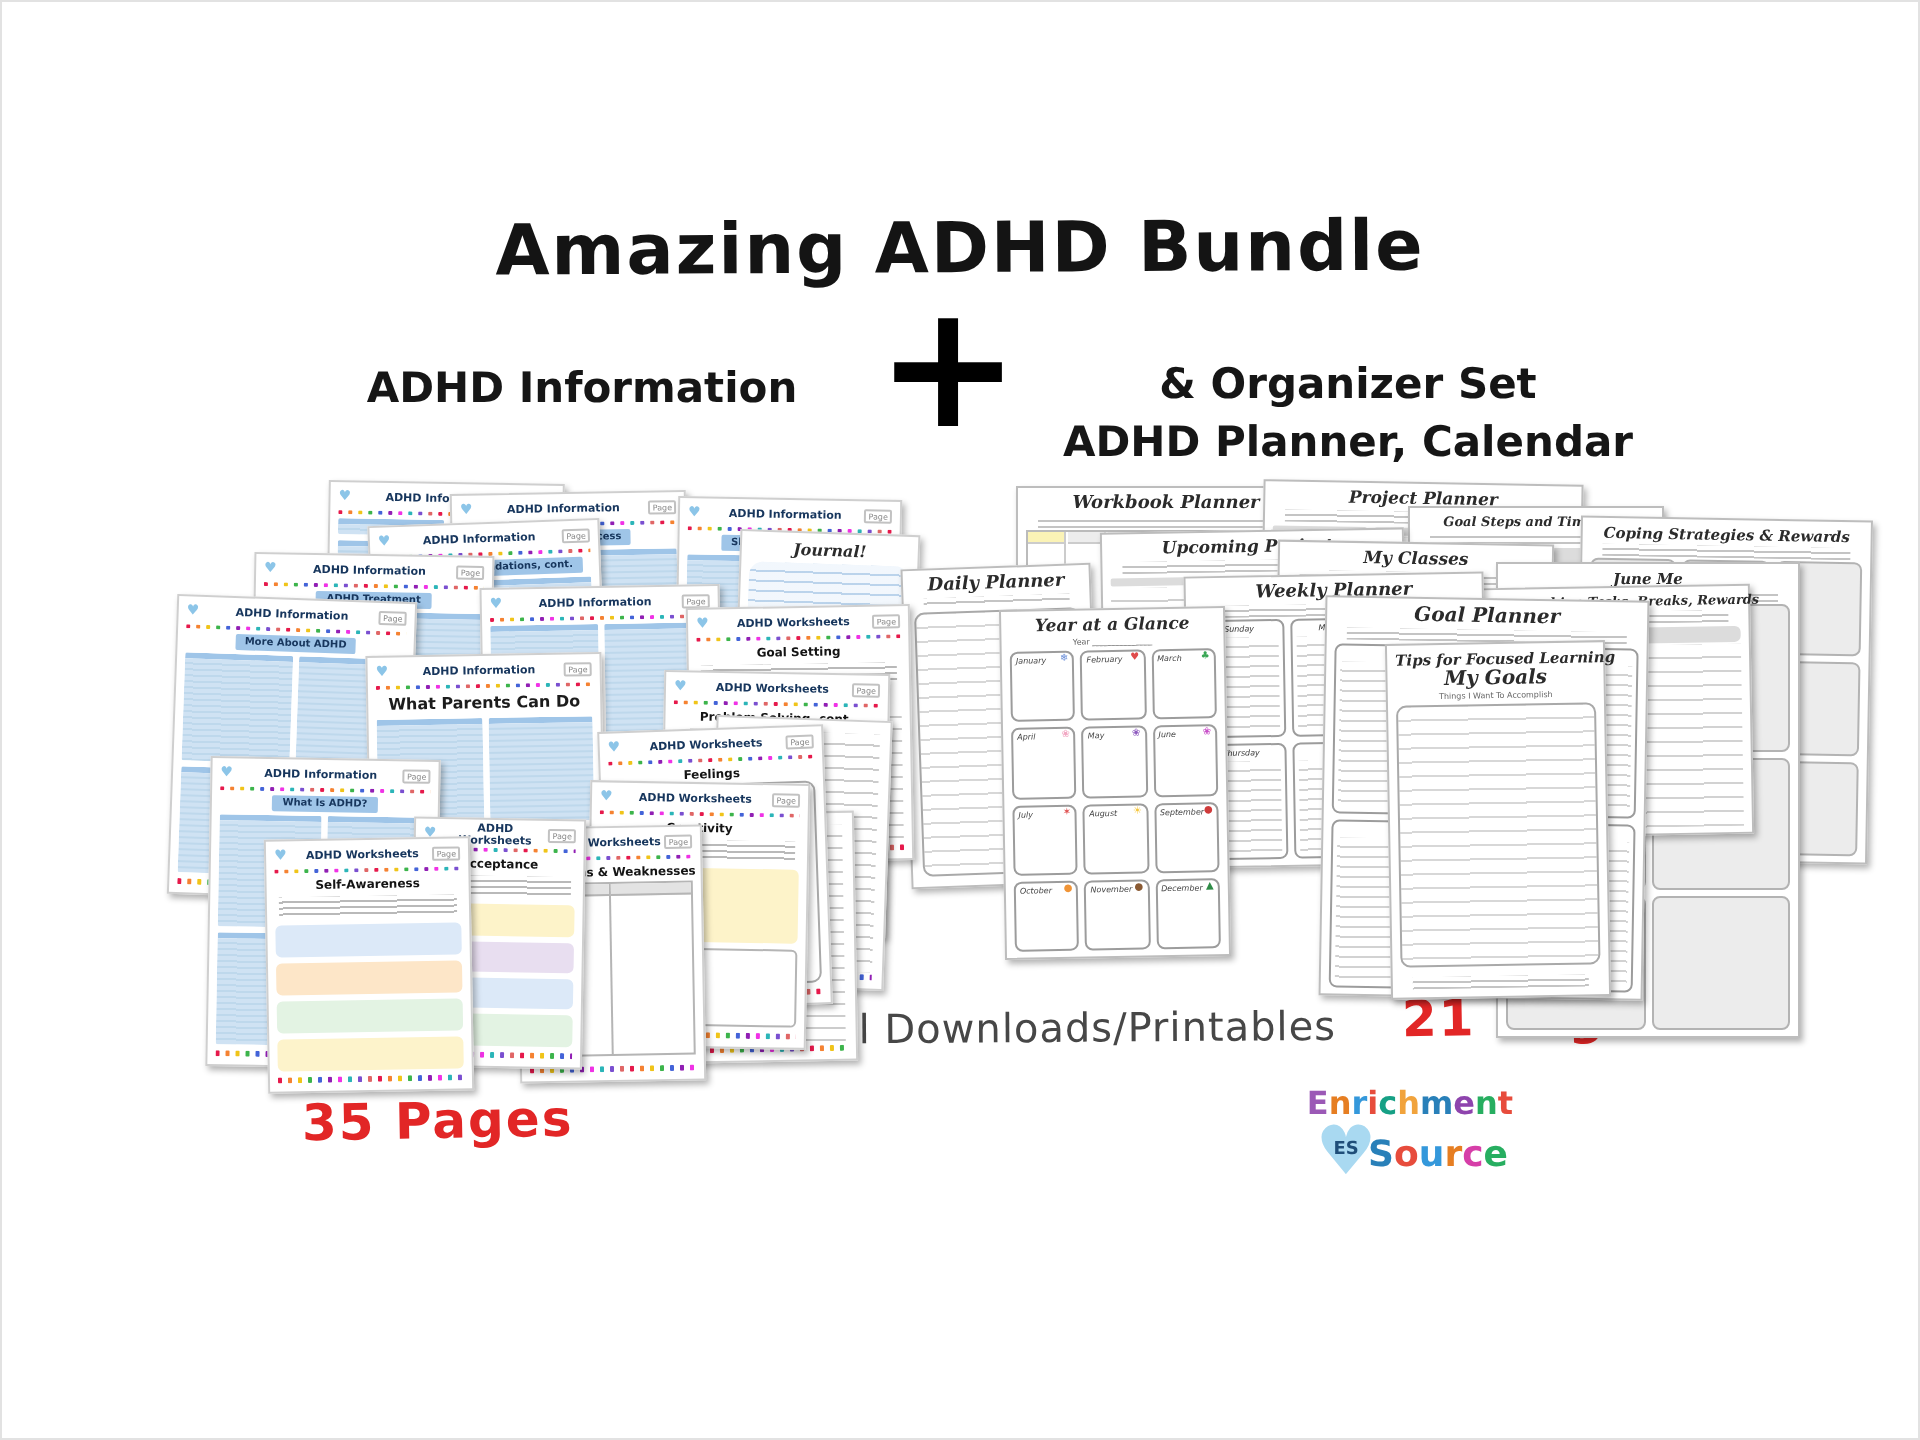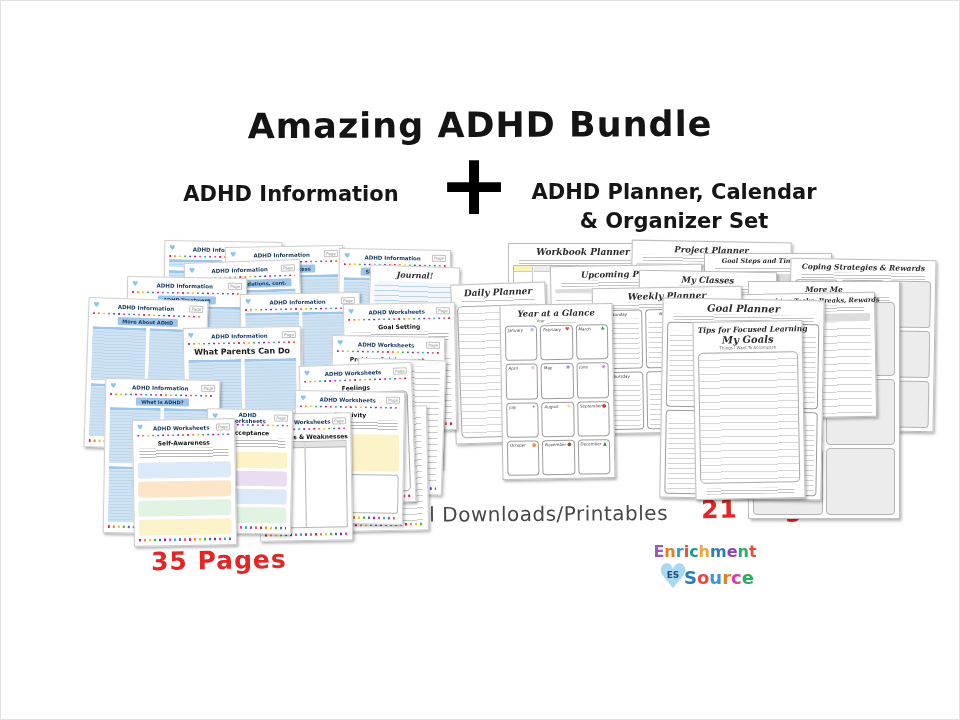--- a/index.html
+++ b/index.html
@@ -95,22 +95,22 @@
 <div class="canvas">
   <div class="main-title">Amazing ADHD Bundle</div>
 
   <div class="sub-heading" id="left-heading">
     <div>ADHD Information</div>
   </div>
 
   <div class="plus-sign">+</div>
 
   <div class="sub-heading" id="right-heading">
+    <div>&amp; Organizer Set</div>
     <div>ADHD Planner, Calendar</div>
-    <div>&amp; Organizer Set</div>
   </div>
 
   <div class="collage" id="left-collage">
       <div class="pt" style="left: 78px; top: 0px; width: 118px; height: 48px; z-index: 1; transform: rotate(1deg);">
         <div class="pt-header">
           <span class="mini-logo">♥</span>
           <span class="pt-title">ADHD Information</span>
           <span class="page-box">Page</span>
         </div>
         <div class="dots">
@@ -1230,21 +1230,21 @@
         <div class="script-title" style="font-size: 8.5px;">My Classes</div>
         <div class="pl-desc"></div>
         <div class="c-heads">
           <div class="c-head"></div>
           <div class="c-head"></div>
           <div class="c-head"></div>
         </div>
         <div class="ws-lines" style="background: repeating-linear-gradient(rgb(255, 255, 255) 0px, rgb(255, 255, 255) 6px, rgb(207, 207, 207) 6px, rgb(207, 207, 207) 7px);"></div>
       </div>
       <div class="pt" style="left: 300px; top: 52px; width: 152px; height: 238px; z-index: 7; transform: rotate(0deg); border-color: rgb(189, 189, 189);">
-        <div class="script-title" style="font-size: 7.5px;">More Me</div>
+        <div class="script-title" style="font-size: 7.5px;">June Me</div>
         <div class="pl-desc"></div>
         <div class="grid" style="grid-template-columns: repeat(2, 1fr);">
           <div class="gcell gray">
             <div class="cell-label">I'm good at ...</div>
           </div>
           <div class="gcell gray">
             <div class="cell-label">My favorite place is ...</div>
           </div>
           <div class="gcell gray"></div>
           <div class="gcell gray"></div>

